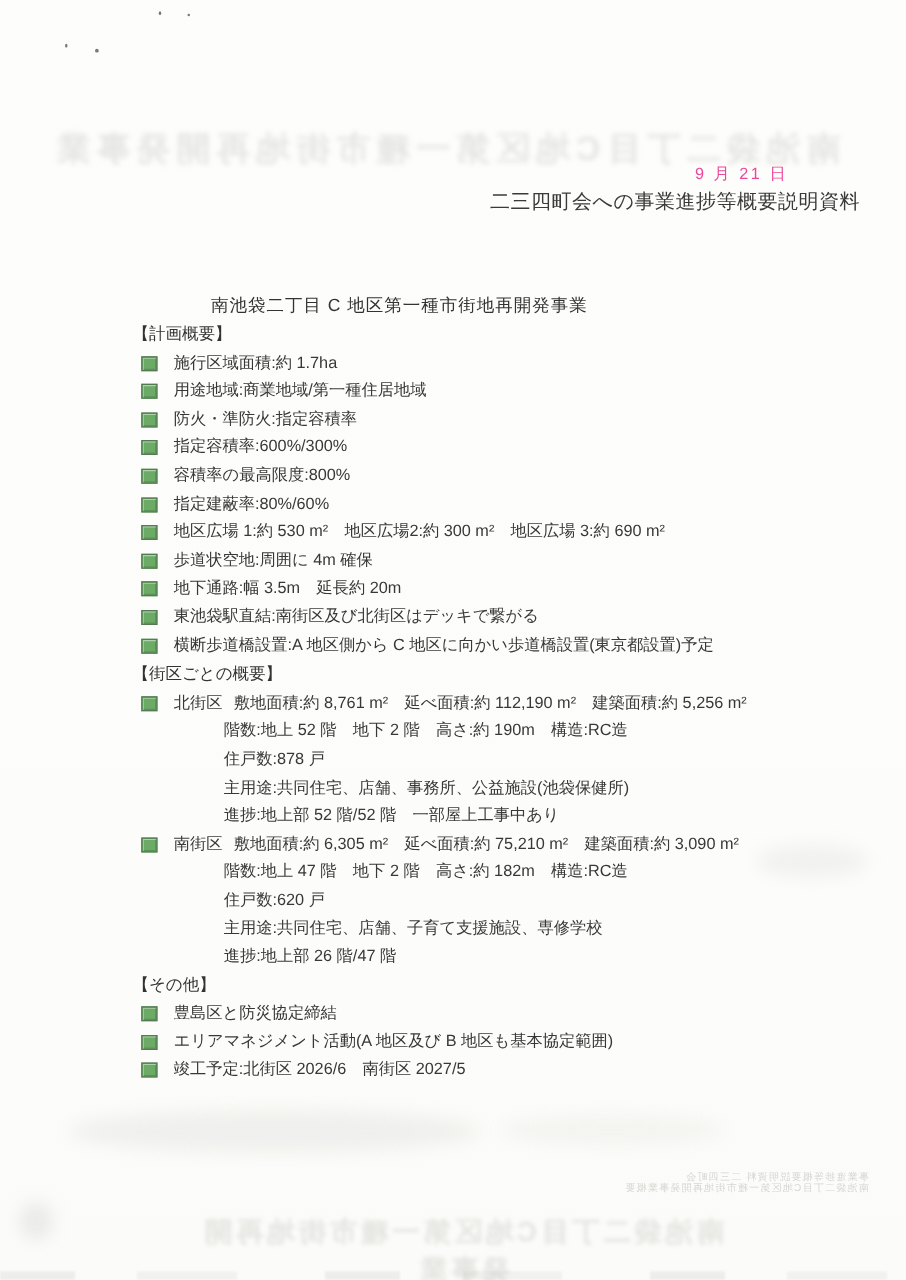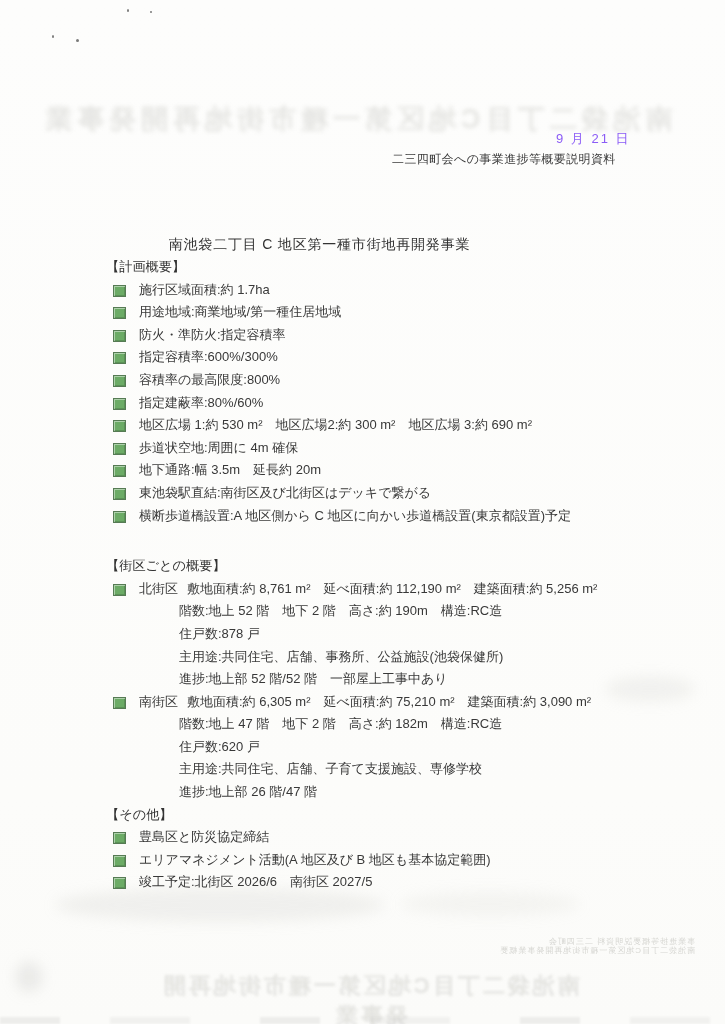--- a/index.html
+++ b/index.html
@@ -5,35 +5,35 @@
   html,body{margin:0;padding:0;}
   body{
     width:725px;height:1024px;position:relative;overflow:hidden;
     background:linear-gradient(180deg,#fdfdfc 0%,#fcfcfa 78%,#fbfbf9 100%);
     font-family:"Liberation Sans",sans-serif;
     color:#333;
     -webkit-font-smoothing:antialiased;
   }
   .abs{position:absolute;}
   
-  .date{top:130px;left:556px;font-size:13px;letter-spacing:2px;color:#8b5cf6;}
-  .subtitle{top:151px;left:392px;font-size:12px;letter-spacing:0.4px;color:#3a3a3a;}
+  .date{top:130px;left:556px;font-size:13px;letter-spacing:2px;color:#ec4899;}
+  .subtitle{top:151px;left:392px;font-size:16px;letter-spacing:0.4px;color:#3a3a3a;}
   .doc-title{top:236px;left:0;width:639px;text-align:center;font-size:14px;letter-spacing:0.8px;color:#333;}
   
   .content{top:256px;left:106px;width:600px;font-size:13px;line-height:22.6px;color:#383838;}
   .content *{white-space:nowrap;}
   .sec-heading{font-size:13.2px;color:#333;}
   ul.items{list-style:none;margin:0;padding:0;}
   .item{position:relative;padding-left:33px;}
   .bullet{
     position:absolute;left:7px;top:6px;width:11px;height:10px;
     background:#6cab66;border:1px solid #567b54;
     box-shadow:inset 1px 1px 0 rgba(255,255,255,0.45), inset -1px -1px 0 rgba(60,100,60,0.35);
   }
-  .gap-before{margin-top:28px;}
+  .gap-before{margin-top:1px;}
   .block-label{margin-right:9px;}
   .sub-line{padding-left:73px;}
   
   .bleed{transform:scaleX(-1);font-weight:bold;pointer-events:none;}
   .bleed-top{
     top:101px;left:20px;width:672px;text-align:center;
     font-size:27px;letter-spacing:5px;color:rgba(176,176,170,0.30);
     filter:blur(2px);
   }
   .bleed-bottom-title{

